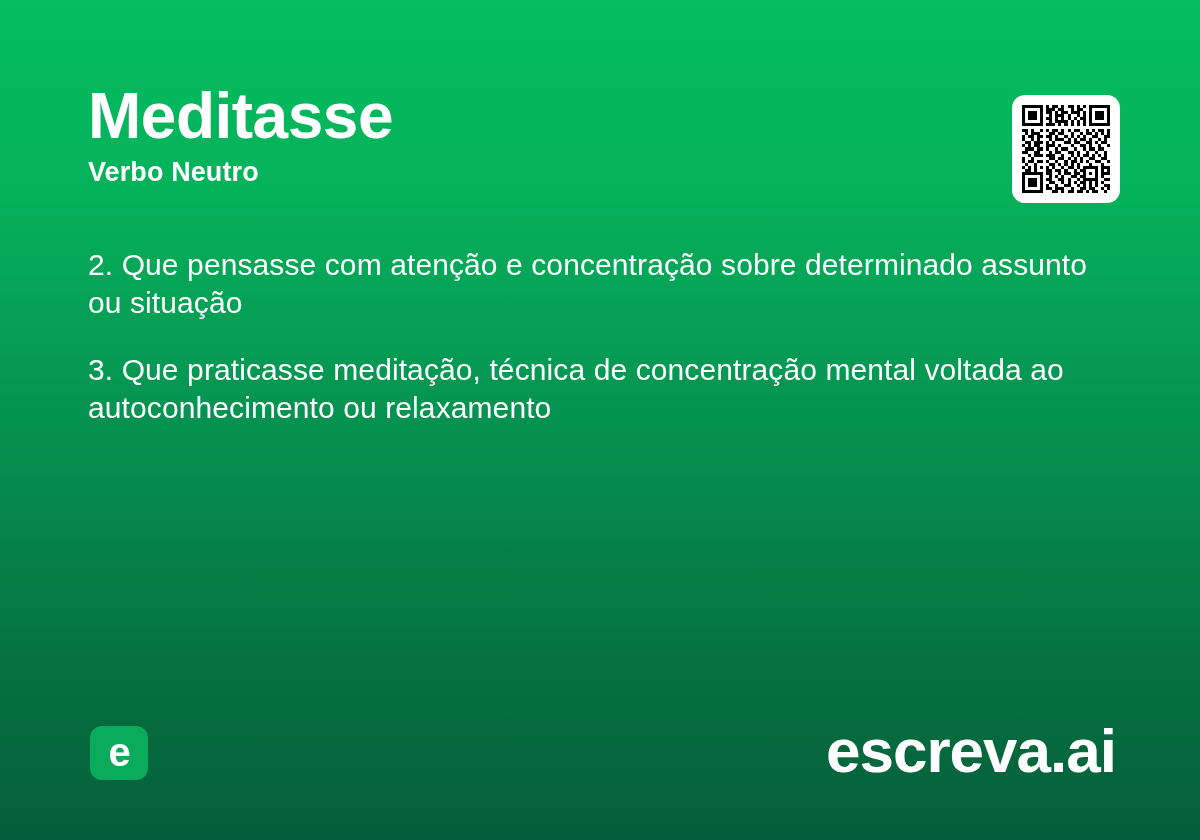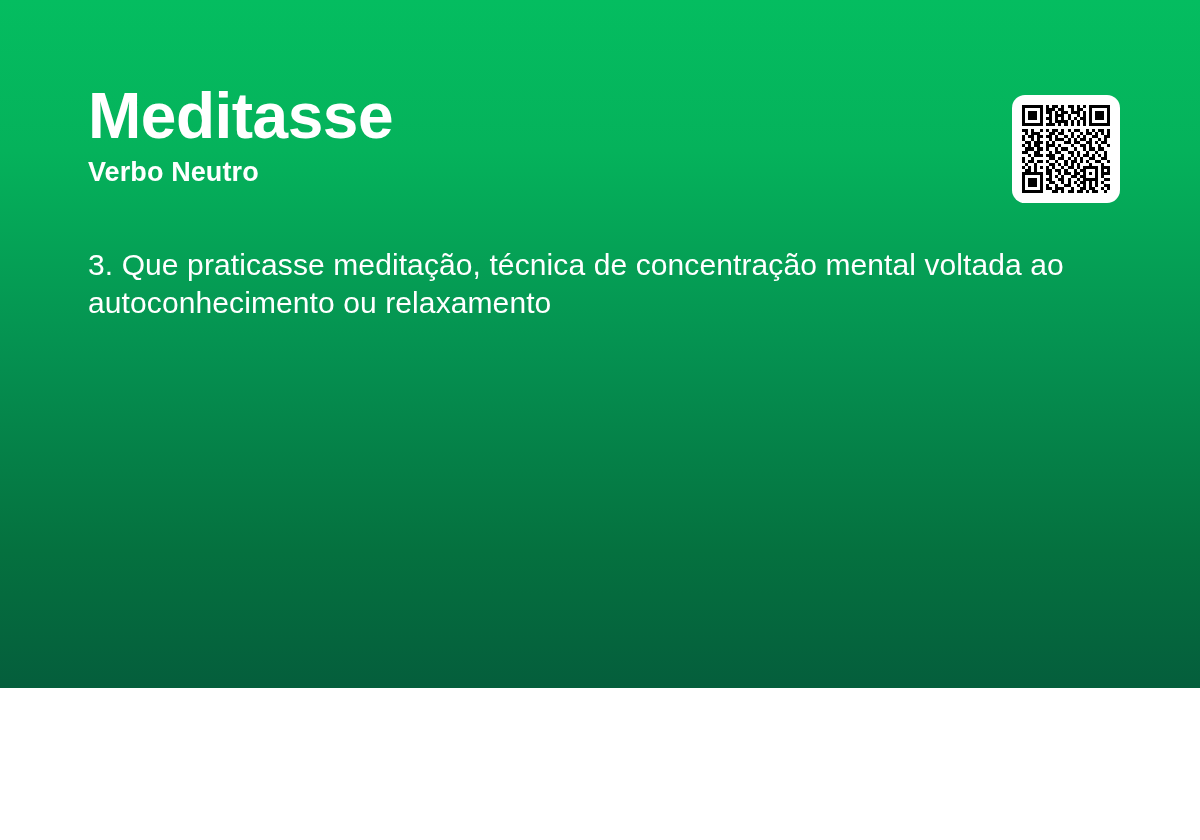--- a/index.html
+++ b/index.html
@@ -10,21 +10,21 @@
     width: 1200px;
     height: 840px;
     overflow: hidden;
     font-family: "Liberation Sans", sans-serif;
     -webkit-font-smoothing: antialiased;
   }
 
   .card {
     position: relative;
     width: 1200px;
-    height: 688px;
+    height: 840px;
     box-sizing: border-box;
     background: linear-gradient(180deg,
         #04bd60 0%,
         #05b25b 22%,
         #059050 52%,
         #05713f 80%,
         #055e3c 100%);
     overflow: hidden;
   }
 
@@ -379,20 +379,21 @@
         <rect x="15" y="28" width="1" height="1"></rect>
           <rect x="18" y="28" width="2" height="1"></rect>
         <rect x="21" y="28" width="1" height="1"></rect>
           <rect x="23" y="28" width="2" height="1"></rect>
         <rect x="27" y="28" width="1" height="1"></rect>
       </g>
     </svg>
   </div>
 
   <div class="definitions">
+    <p class="definition">2. Que pensasse com atenção e concentração sobre determinado assunto ou situação</p>
     <p class="definition">3. Que praticasse meditação, técnica de concentração mental voltada ao autoconhecimento ou relaxamento</p>
   </div>
 
   <div class="footer-logo">
     <span>e</span>
   </div>
 
   <div class="brand">escreva.ai</div>
 
 </div>

